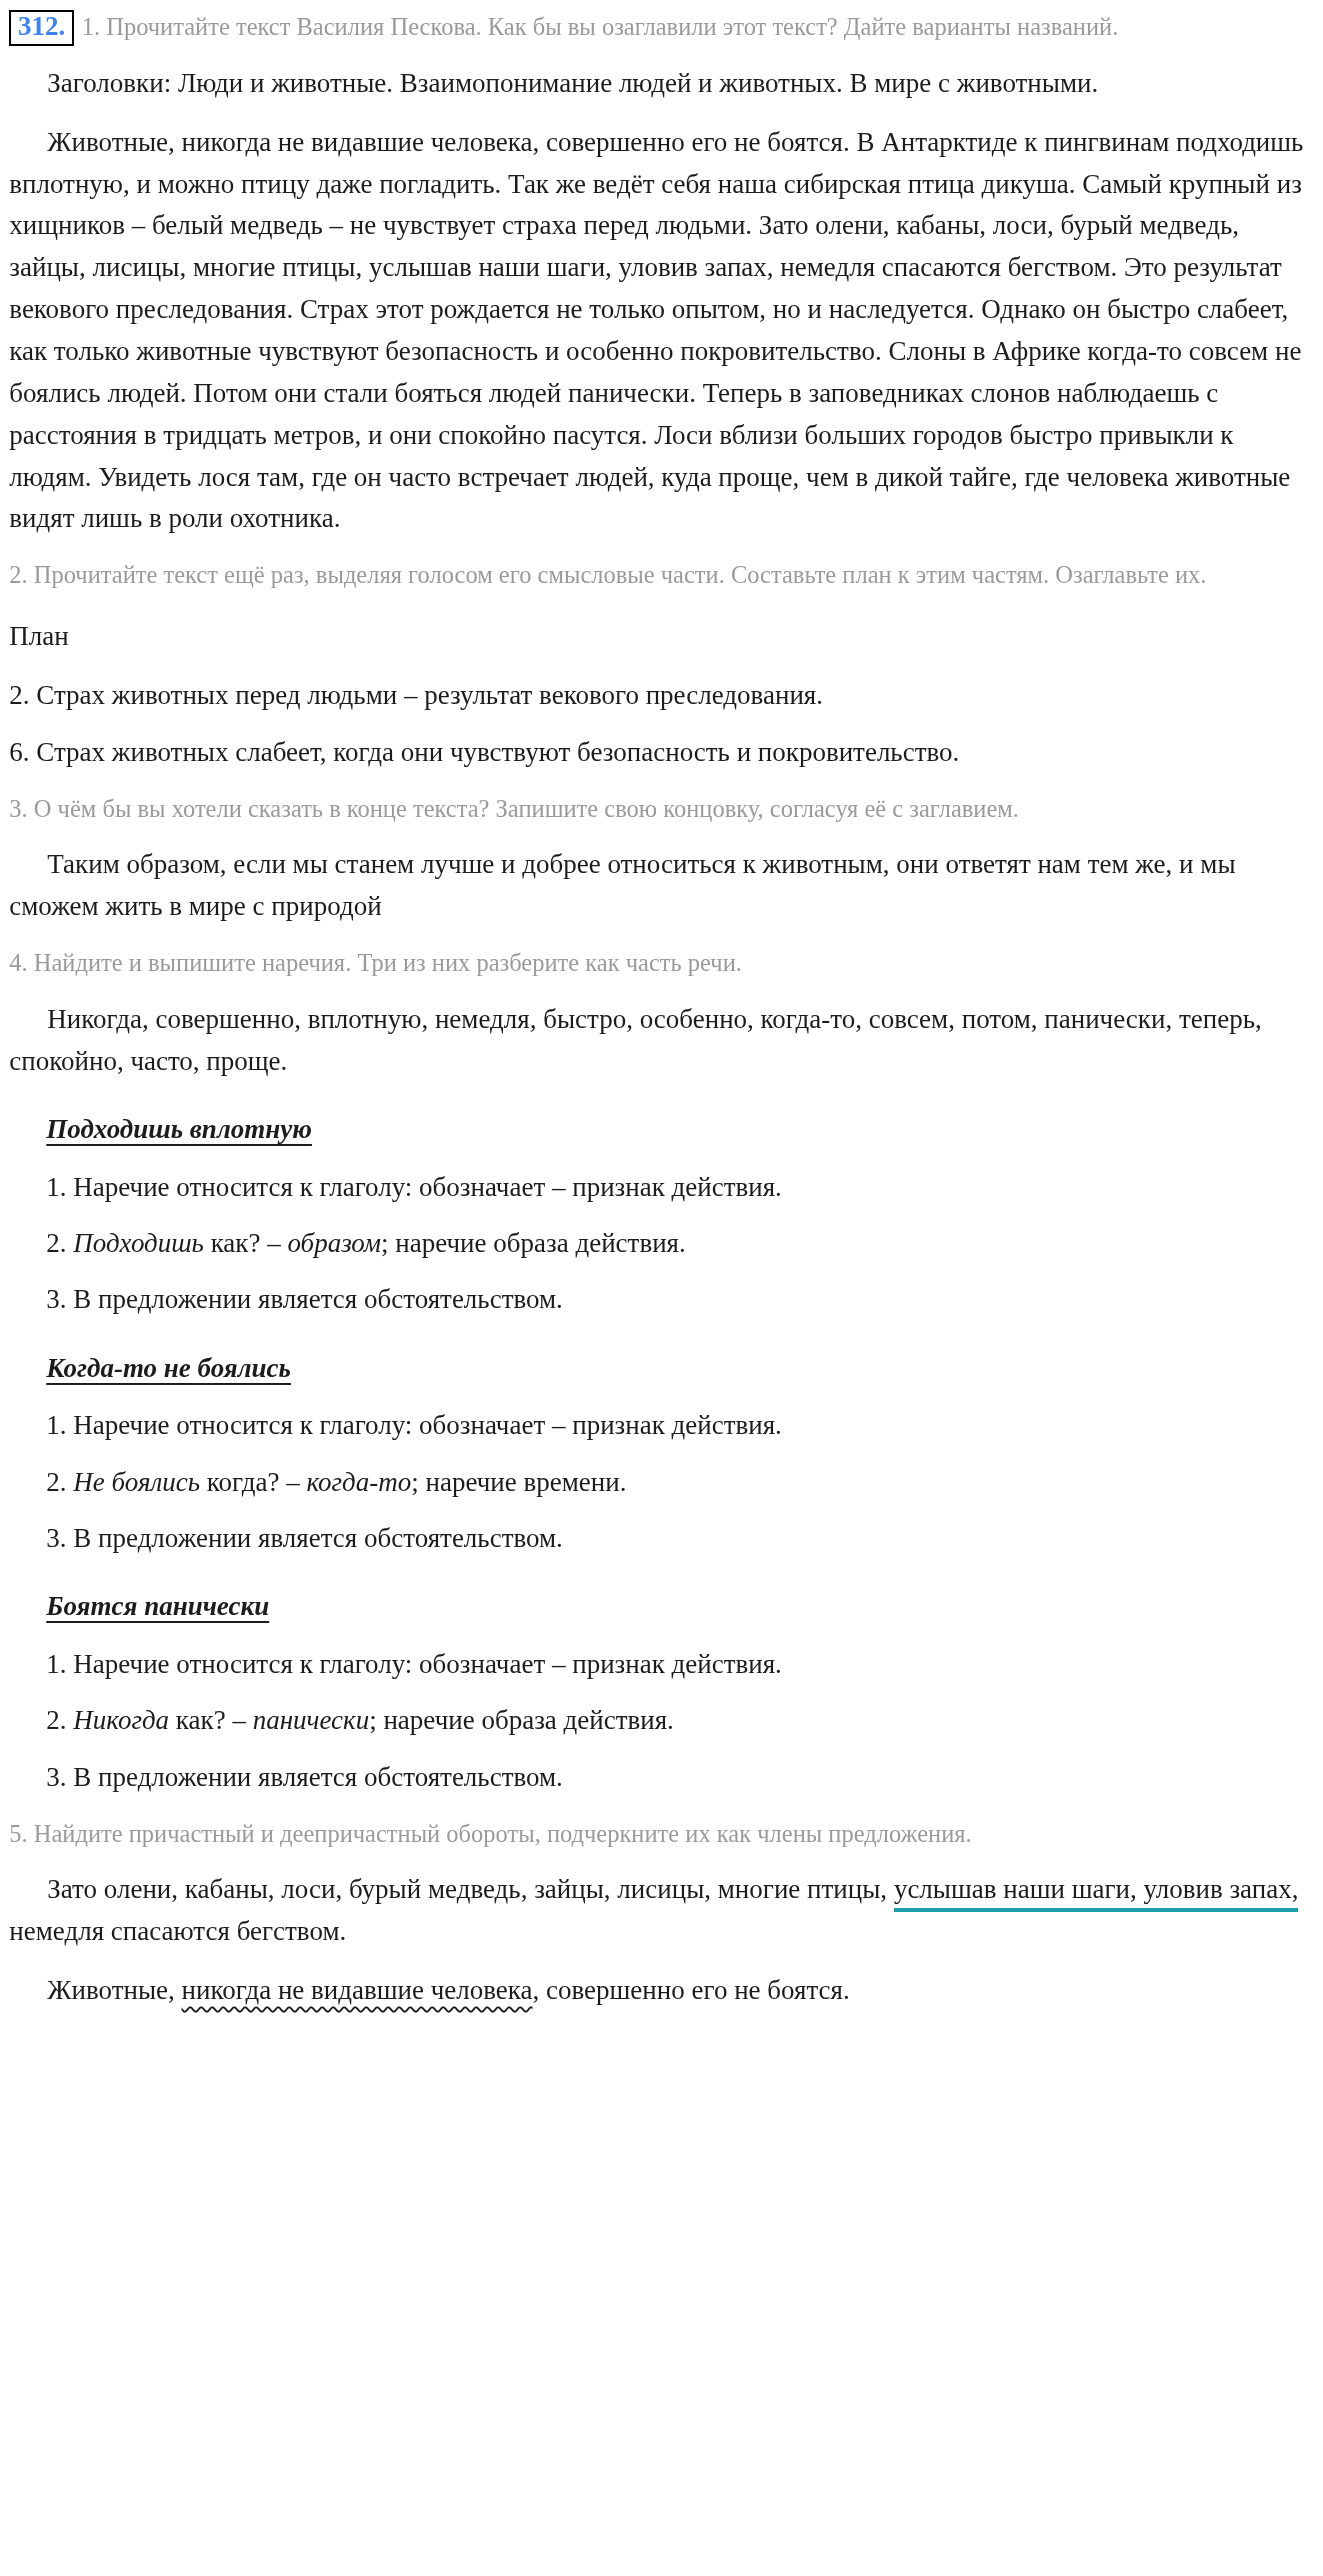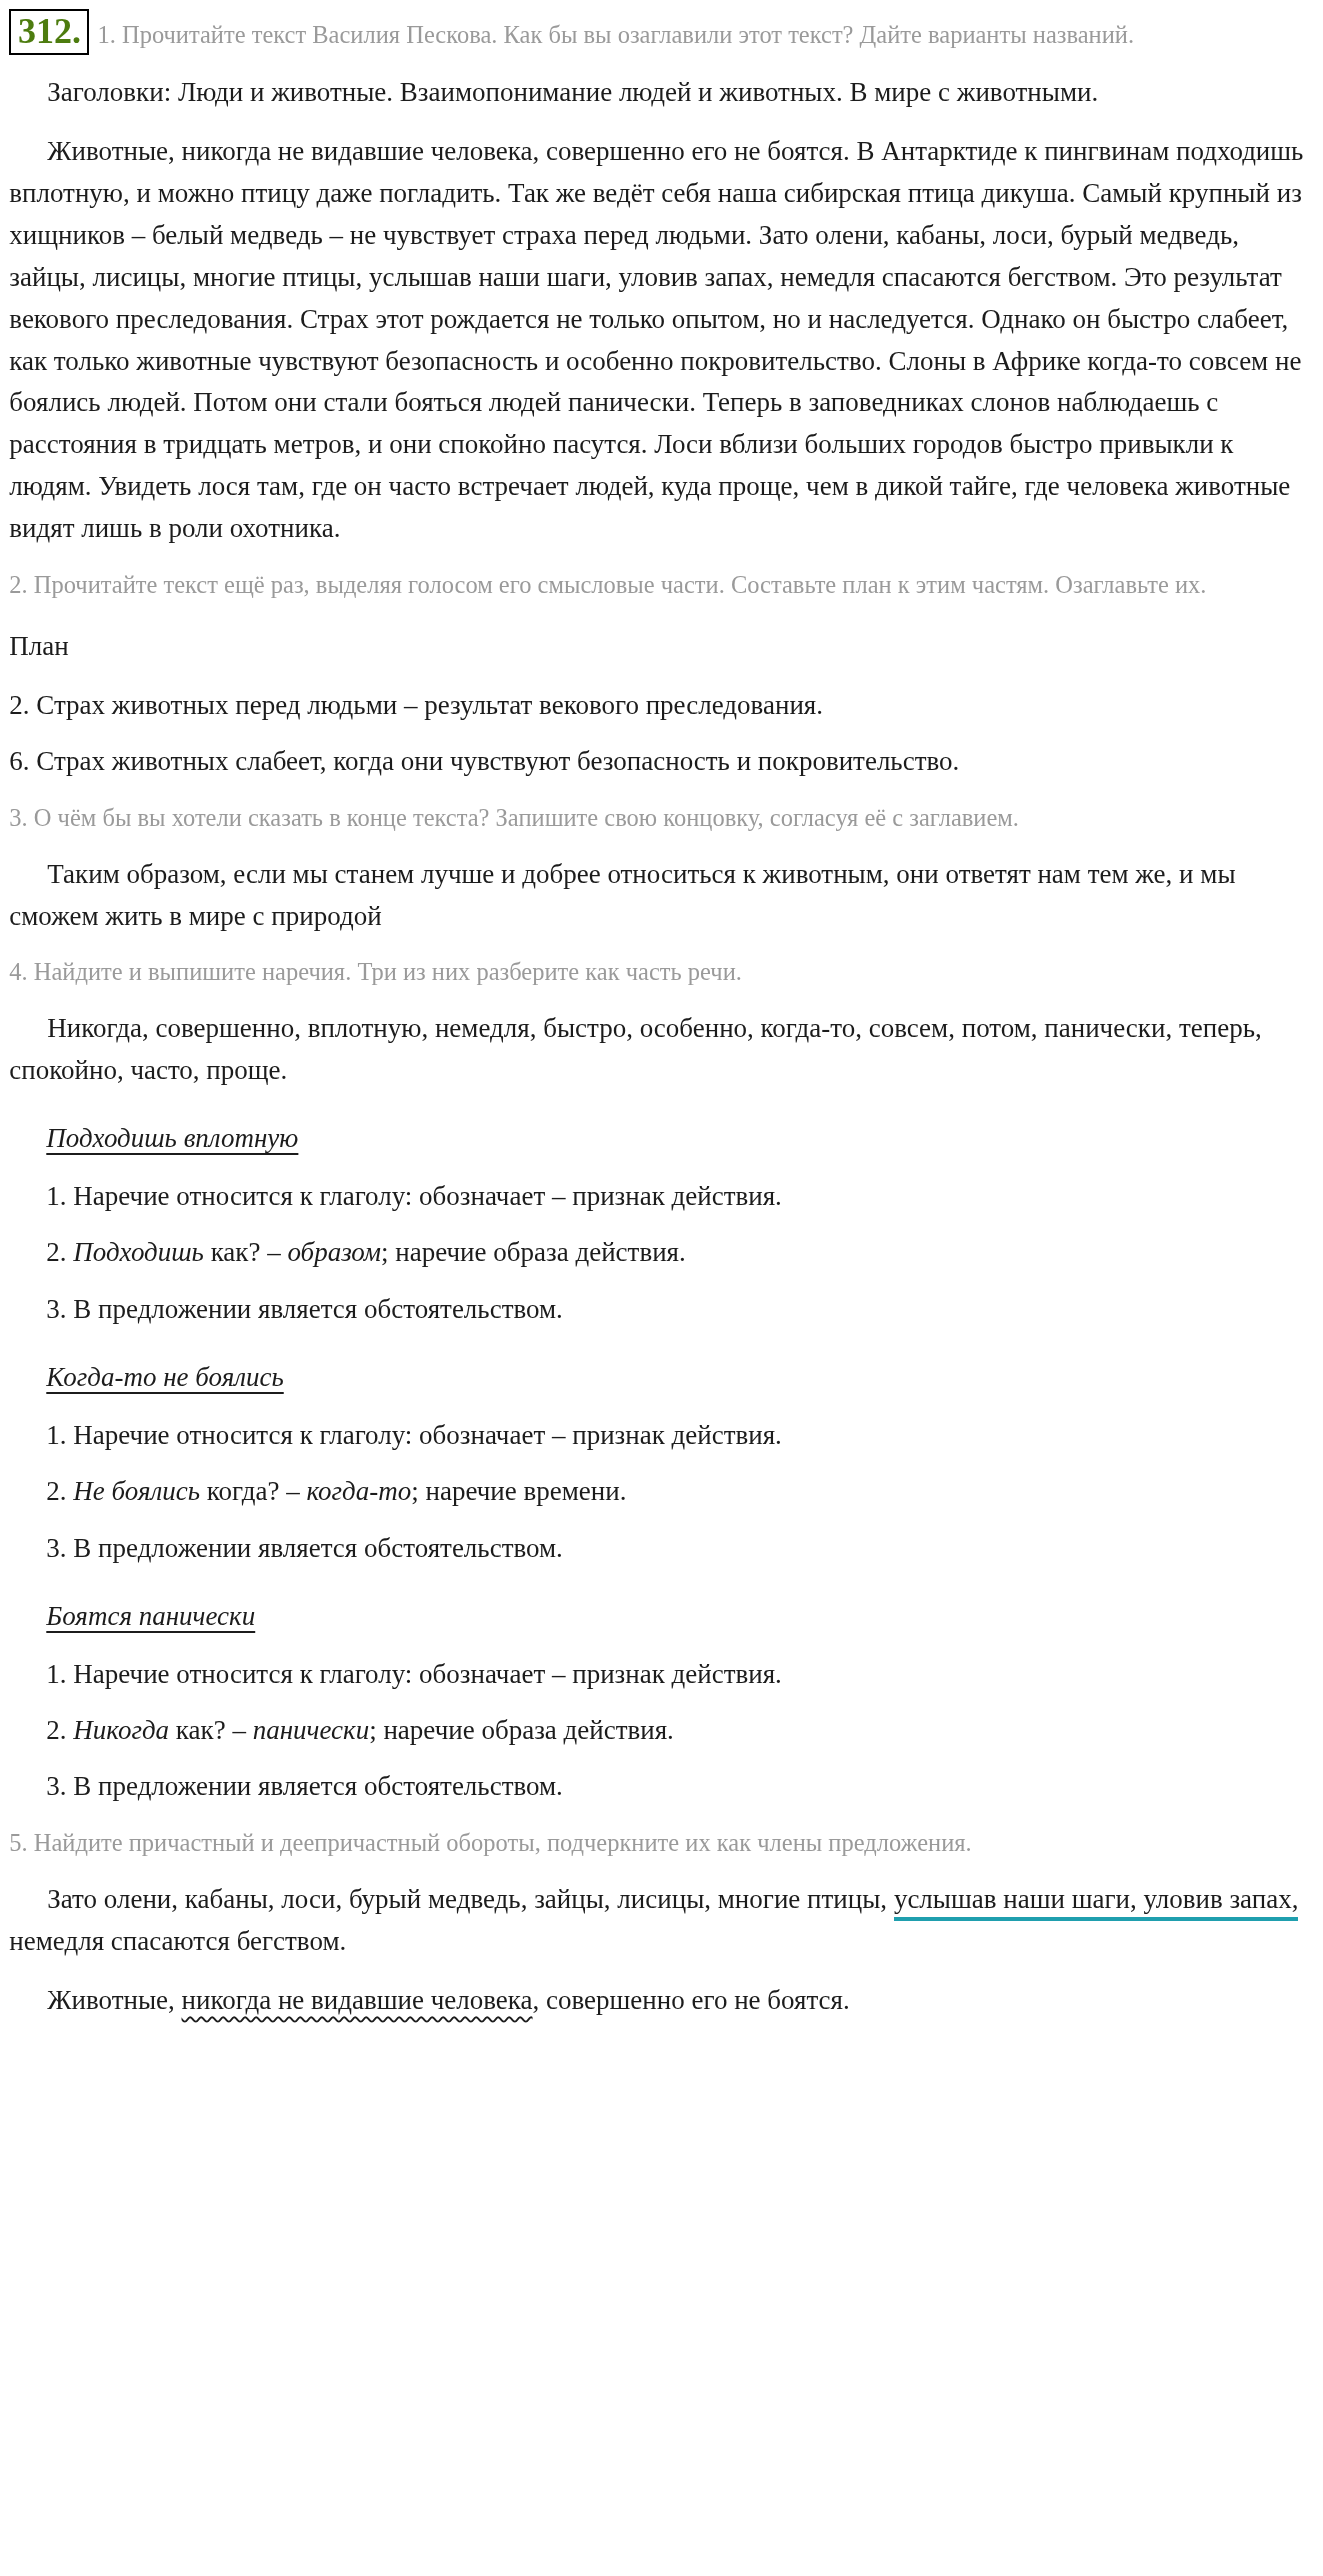--- a/index.html
+++ b/index.html
@@ -19,34 +19,34 @@
   p { margin: 17px 0; }
   .task {
     color: #9a9a9a;
     font-size: 24.5px;
     line-height: 1.5;
   }
   .task-first { margin-top: 2.6px; }
   .ex-box {
     display: inline-block;
     border: 2.6px solid #000000;
-    color: #4d7c0f;
+    color: #3b82f6;
     font-weight: bold;
-    font-size: 36px;
+    font-size: 27px;
     line-height: 1.1;
     padding: 0.7px 6.6px 2px 6.6px;
     margin-right: 8px;
     vertical-align: baseline;
   }
   .indent { text-indent: 38px; }
   .plan-title { margin: 22.5px 0 17px 0; }
   .plan-item { margin: 14.5px 0; }
   .analysis { padding-left: 37px; }
   .analysis-title {
-    font-weight: normal;
+    font-weight: bold;
     font-style: italic;
     text-decoration: underline;
     text-decoration-thickness: 2px;
     text-underline-offset: 6px;
     margin: 26.4px 0 16px 0;
   }
   .analysis-line { margin: 14.5px 0; }
   .it { font-style: italic; }
   .wavy {
     text-decoration: underline;

